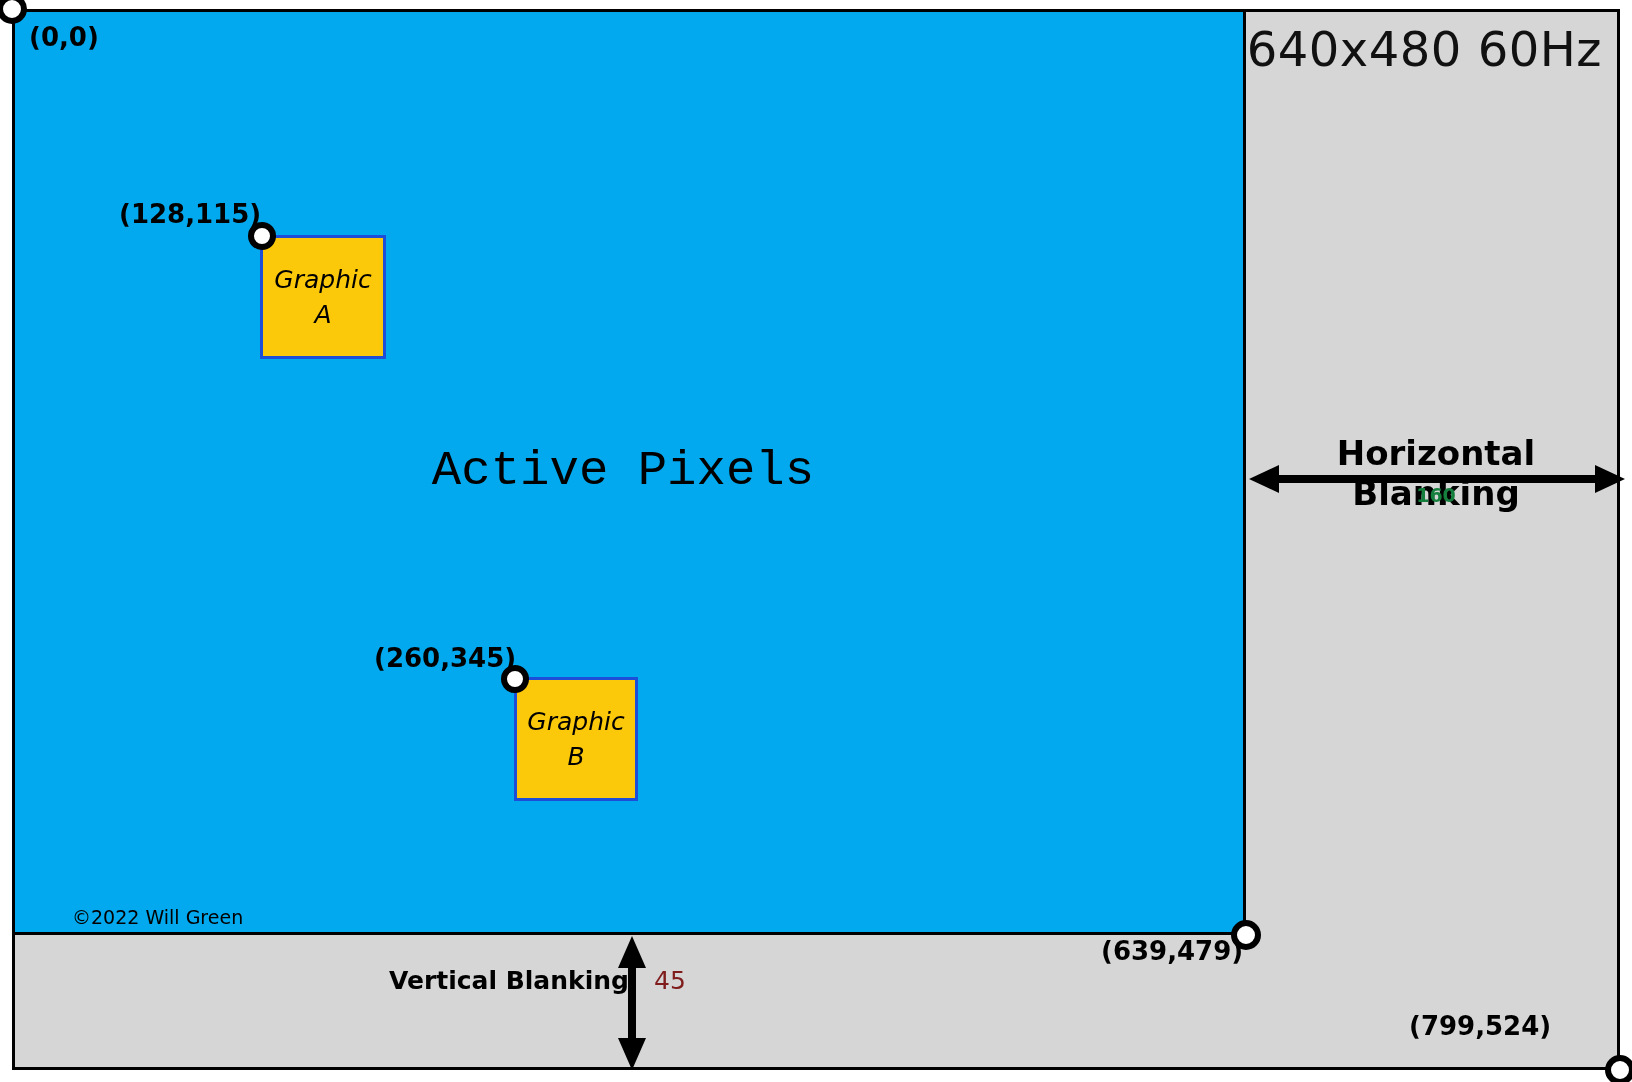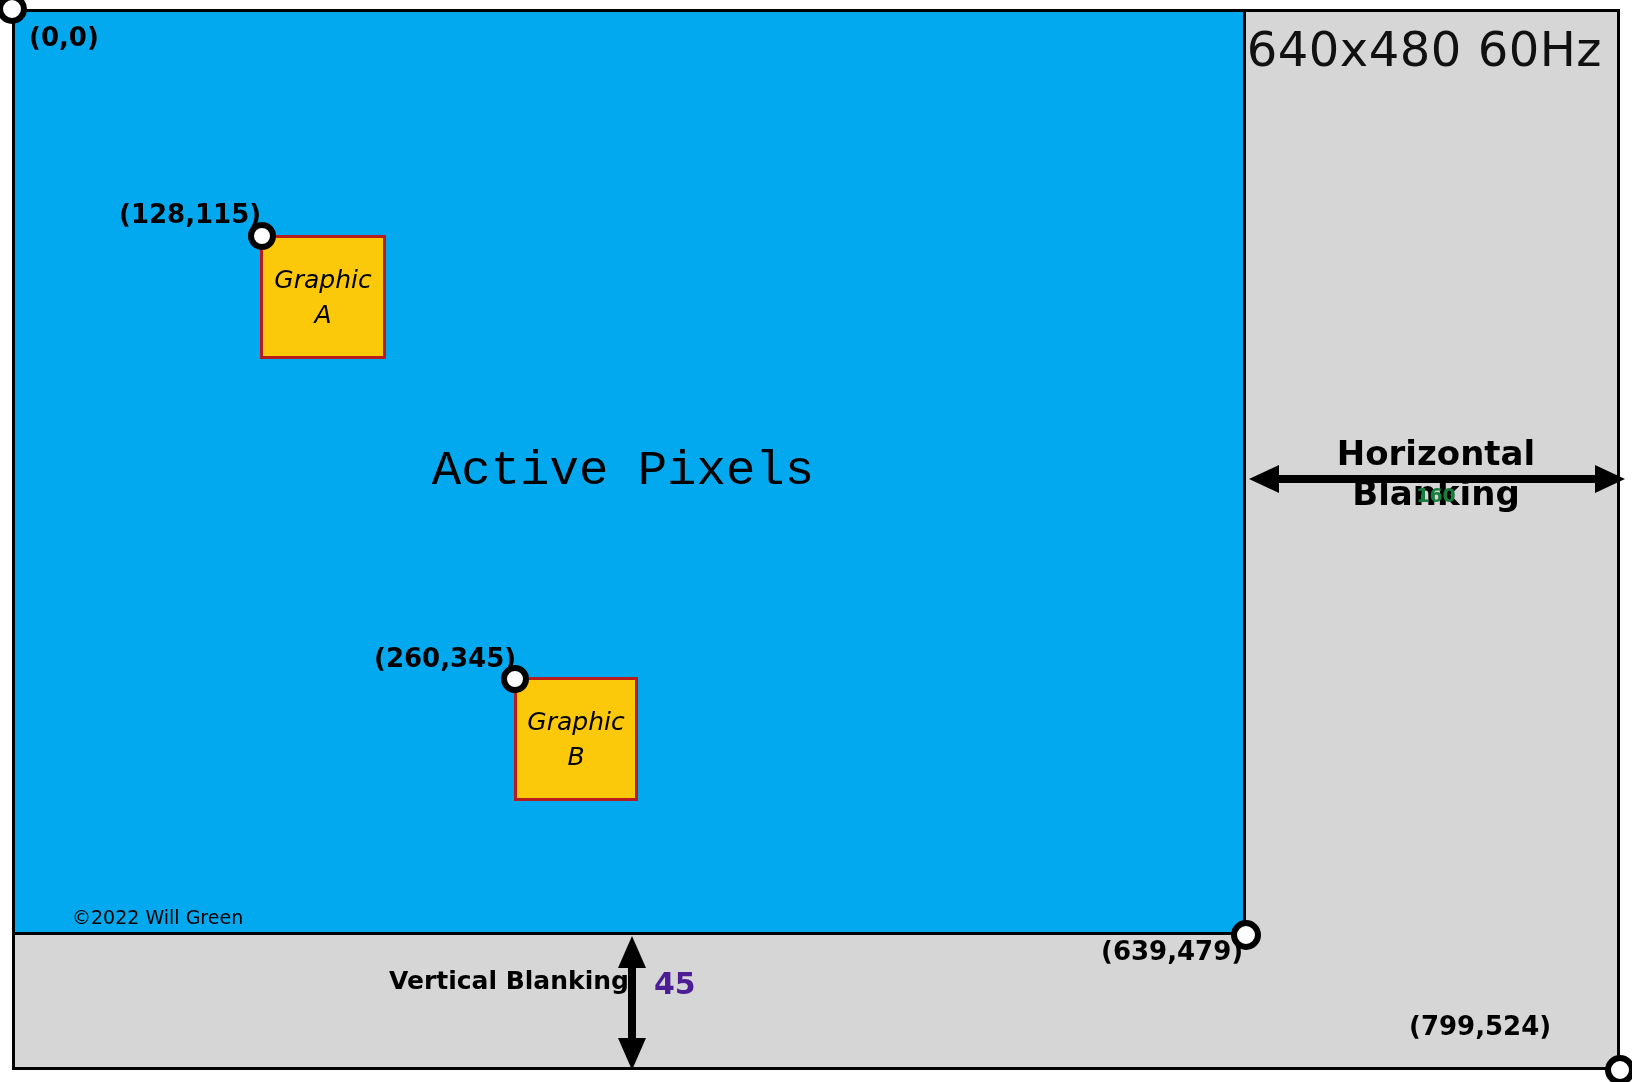--- a/index.html
+++ b/index.html
@@ -96,21 +96,21 @@
     font-weight: normal;
     font-size: 49px;
     color: #000000;
     z-index: 20;
   }
 
   
   .graphic-box {
     position: absolute;
     background: #fcc90a;
-    border: 3px solid #b91c1c;
+    border: 3px solid #1d4ed8;
     box-sizing: border-box;
     display: flex;
     flex-direction: column;
     align-items: center;
     justify-content: center;
     font-family: "DejaVu Sans", sans-serif;
     font-style: italic;
     font-size: 25px;
     color: #000000;
     line-height: 1.42;
@@ -191,23 +191,23 @@
     top: 936px;
     width: 32px;
     height: 134px;
     z-index: 30;
   }
   .vblank-value {
     position: absolute;
     left: 654px;
     top: 966px;
     font-family: "DejaVu Sans", sans-serif;
-    font-weight: bold;
-    font-size: 30px;
-    color: #4c1d95;
+    font-weight: normal;
+    font-size: 25px;
+    color: #7f1d1d;
     white-space: nowrap;
     z-index: 30;
   }
 
   
   .copyright {
     position: absolute;
     left: 25px;
     top: 906px;
     font-family: "DejaVu Sans", sans-serif;

